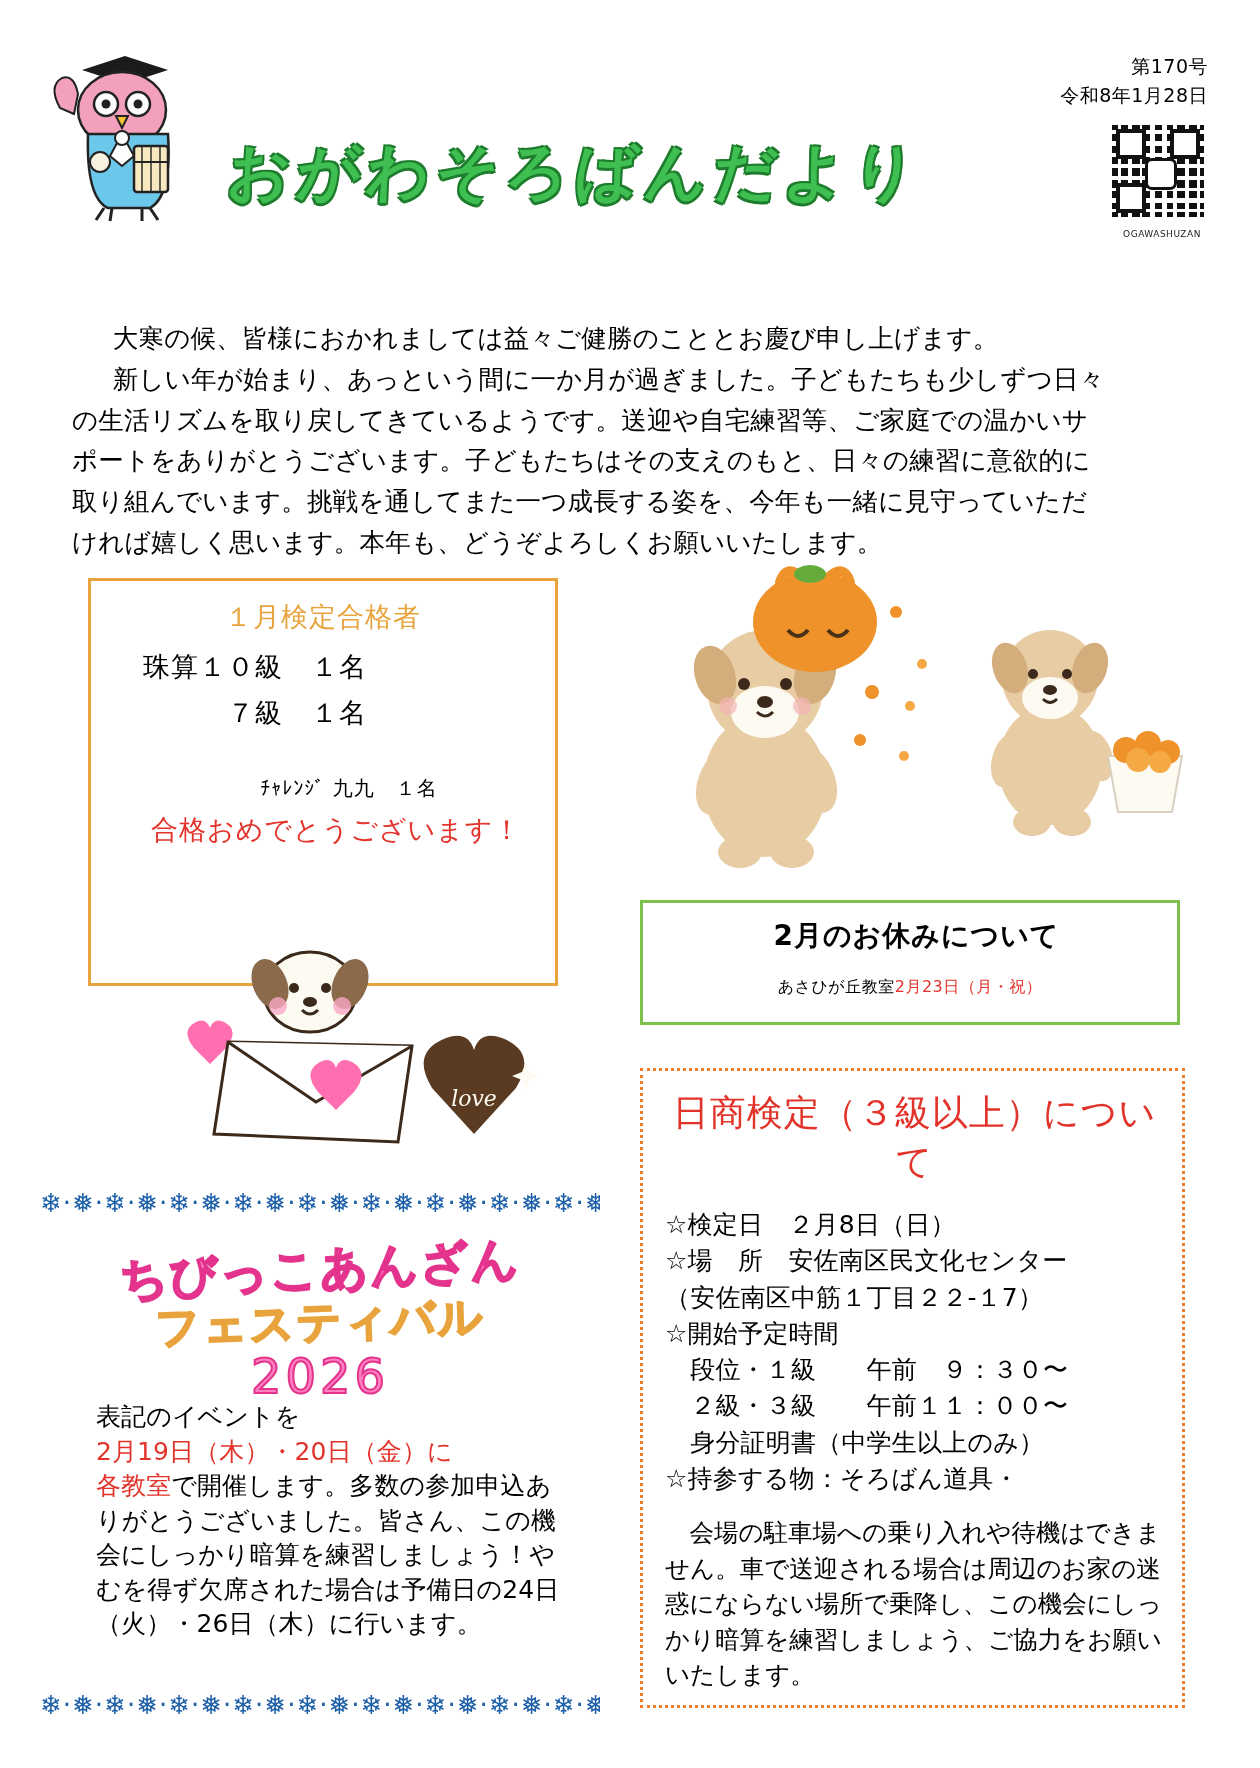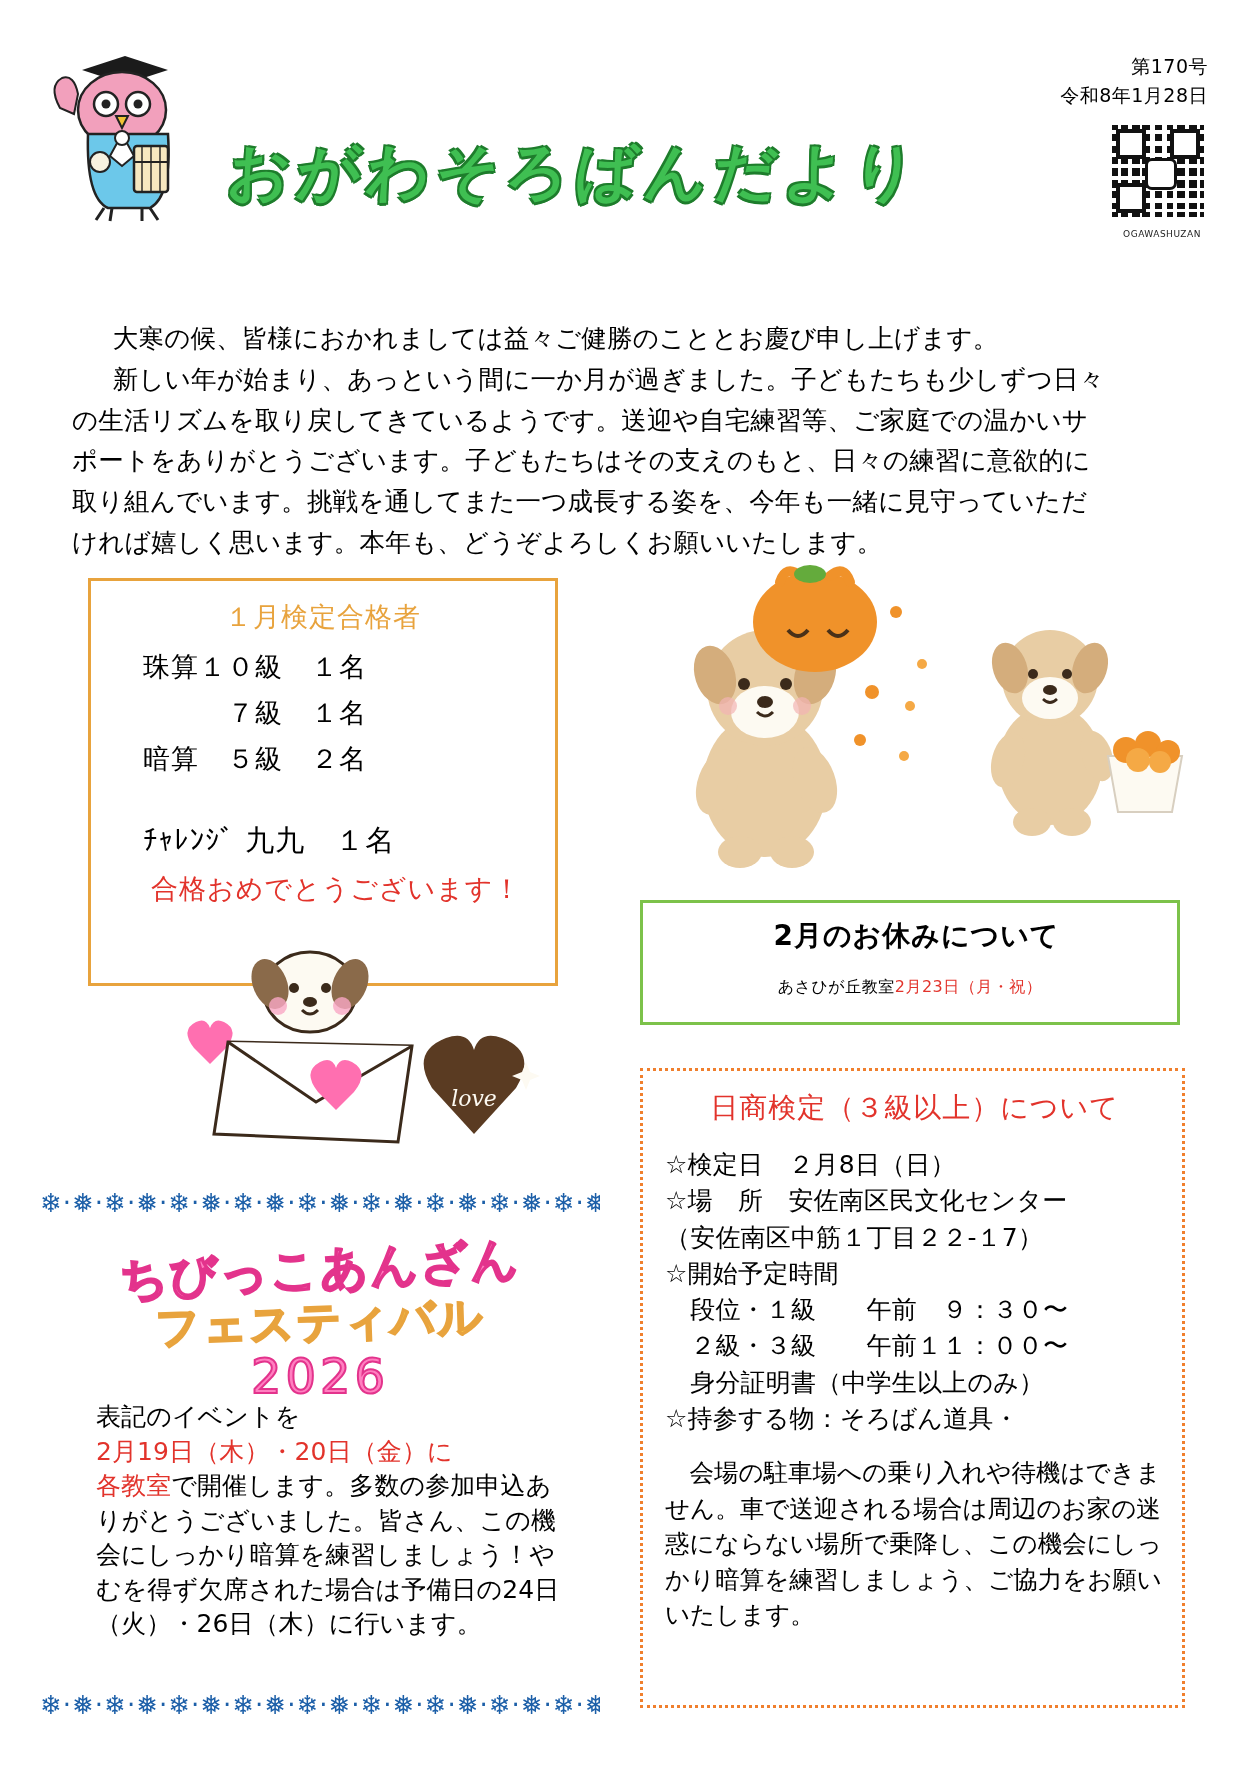--- a/index.html
+++ b/index.html
@@ -132,21 +132,22 @@
     margin-bottom: 14px;
   }
   .pass-row {
     font-size: 27px;
     letter-spacing: 1px;
     margin: 0 0 10px 0;
     padding-left: 52px;
     white-space: pre;
   }
   .pass-row.small {
-    font-size: 29px;
+    font-size: 20px;
+    text-align: center;
   }
   .pass-congrats {
     color: #e2332b;
     font-size: 27px;
     padding-left: 60px;
     letter-spacing: 1px;
     margin-top: 4px;
   }
 
   
@@ -182,21 +183,21 @@
     top: 1068px;
     width: 545px;
     height: 640px;
     border: 3px dotted #f07f2d;
     box-sizing: border-box;
     padding: 18px 18px 0 22px;
   }
   .nissho-title {
     text-align: center;
     color: #e2332b;
-    font-size: 28px;
+    font-size: 36px;
     letter-spacing: 1px;
     margin-bottom: 20px;
   }
   .nissho-line {
     font-size: 25px;
     line-height: 1.45;
     letter-spacing: 0.2px;
     white-space: pre;
   }
   .nissho-note {
@@ -336,21 +337,20 @@
 
 <div class="intro">
   <p class="indent">大寒の候、皆様におかれましては益々ご健勝のこととお慶び申し上げます。</p>
   <p class="indent">新しい年が始まり、あっという間に一か月が過ぎました。子どもたちも少しずつ日々の生活リズムを取り戻してきているようです。送迎や自宅練習等、ご家庭での温かいサポートをありがとうございます。子どもたちはその支えのもと、日々の練習に意欲的に取り組んでいます。挑戦を通してまた一つ成長する姿を、今年も一緒に見守っていただければ嬉しく思います。本年も、どうぞよろしくお願いいたします。</p>
 </div>
 
 <div class="pass-box">
   <div class="pass-title">１月検定合格者</div>
   <div class="pass-row">珠算１０級　１名</div>
   <div class="pass-row">　　　７級　１名</div>
-  <div class="pass-row">暗算　５級　２名</div>
   <div class="pass-row small" style="margin-top:44px">ﾁｬﾚﾝｼﾞ 九九　１名</div>
   <div class="pass-congrats">合格おめでとうございます！</div>
 </div>
 
 <div class="ill-dogs">
   <svg viewBox="0 0 580 330" width="580" height="330">
 
     <g>
       <ellipse cx="155" cy="225" rx="62" ry="72" fill="#e8cda4"></ellipse>
       <ellipse cx="108" cy="222" rx="20" ry="34" fill="#e8cda4" transform="rotate(20 108 222)"></ellipse>

